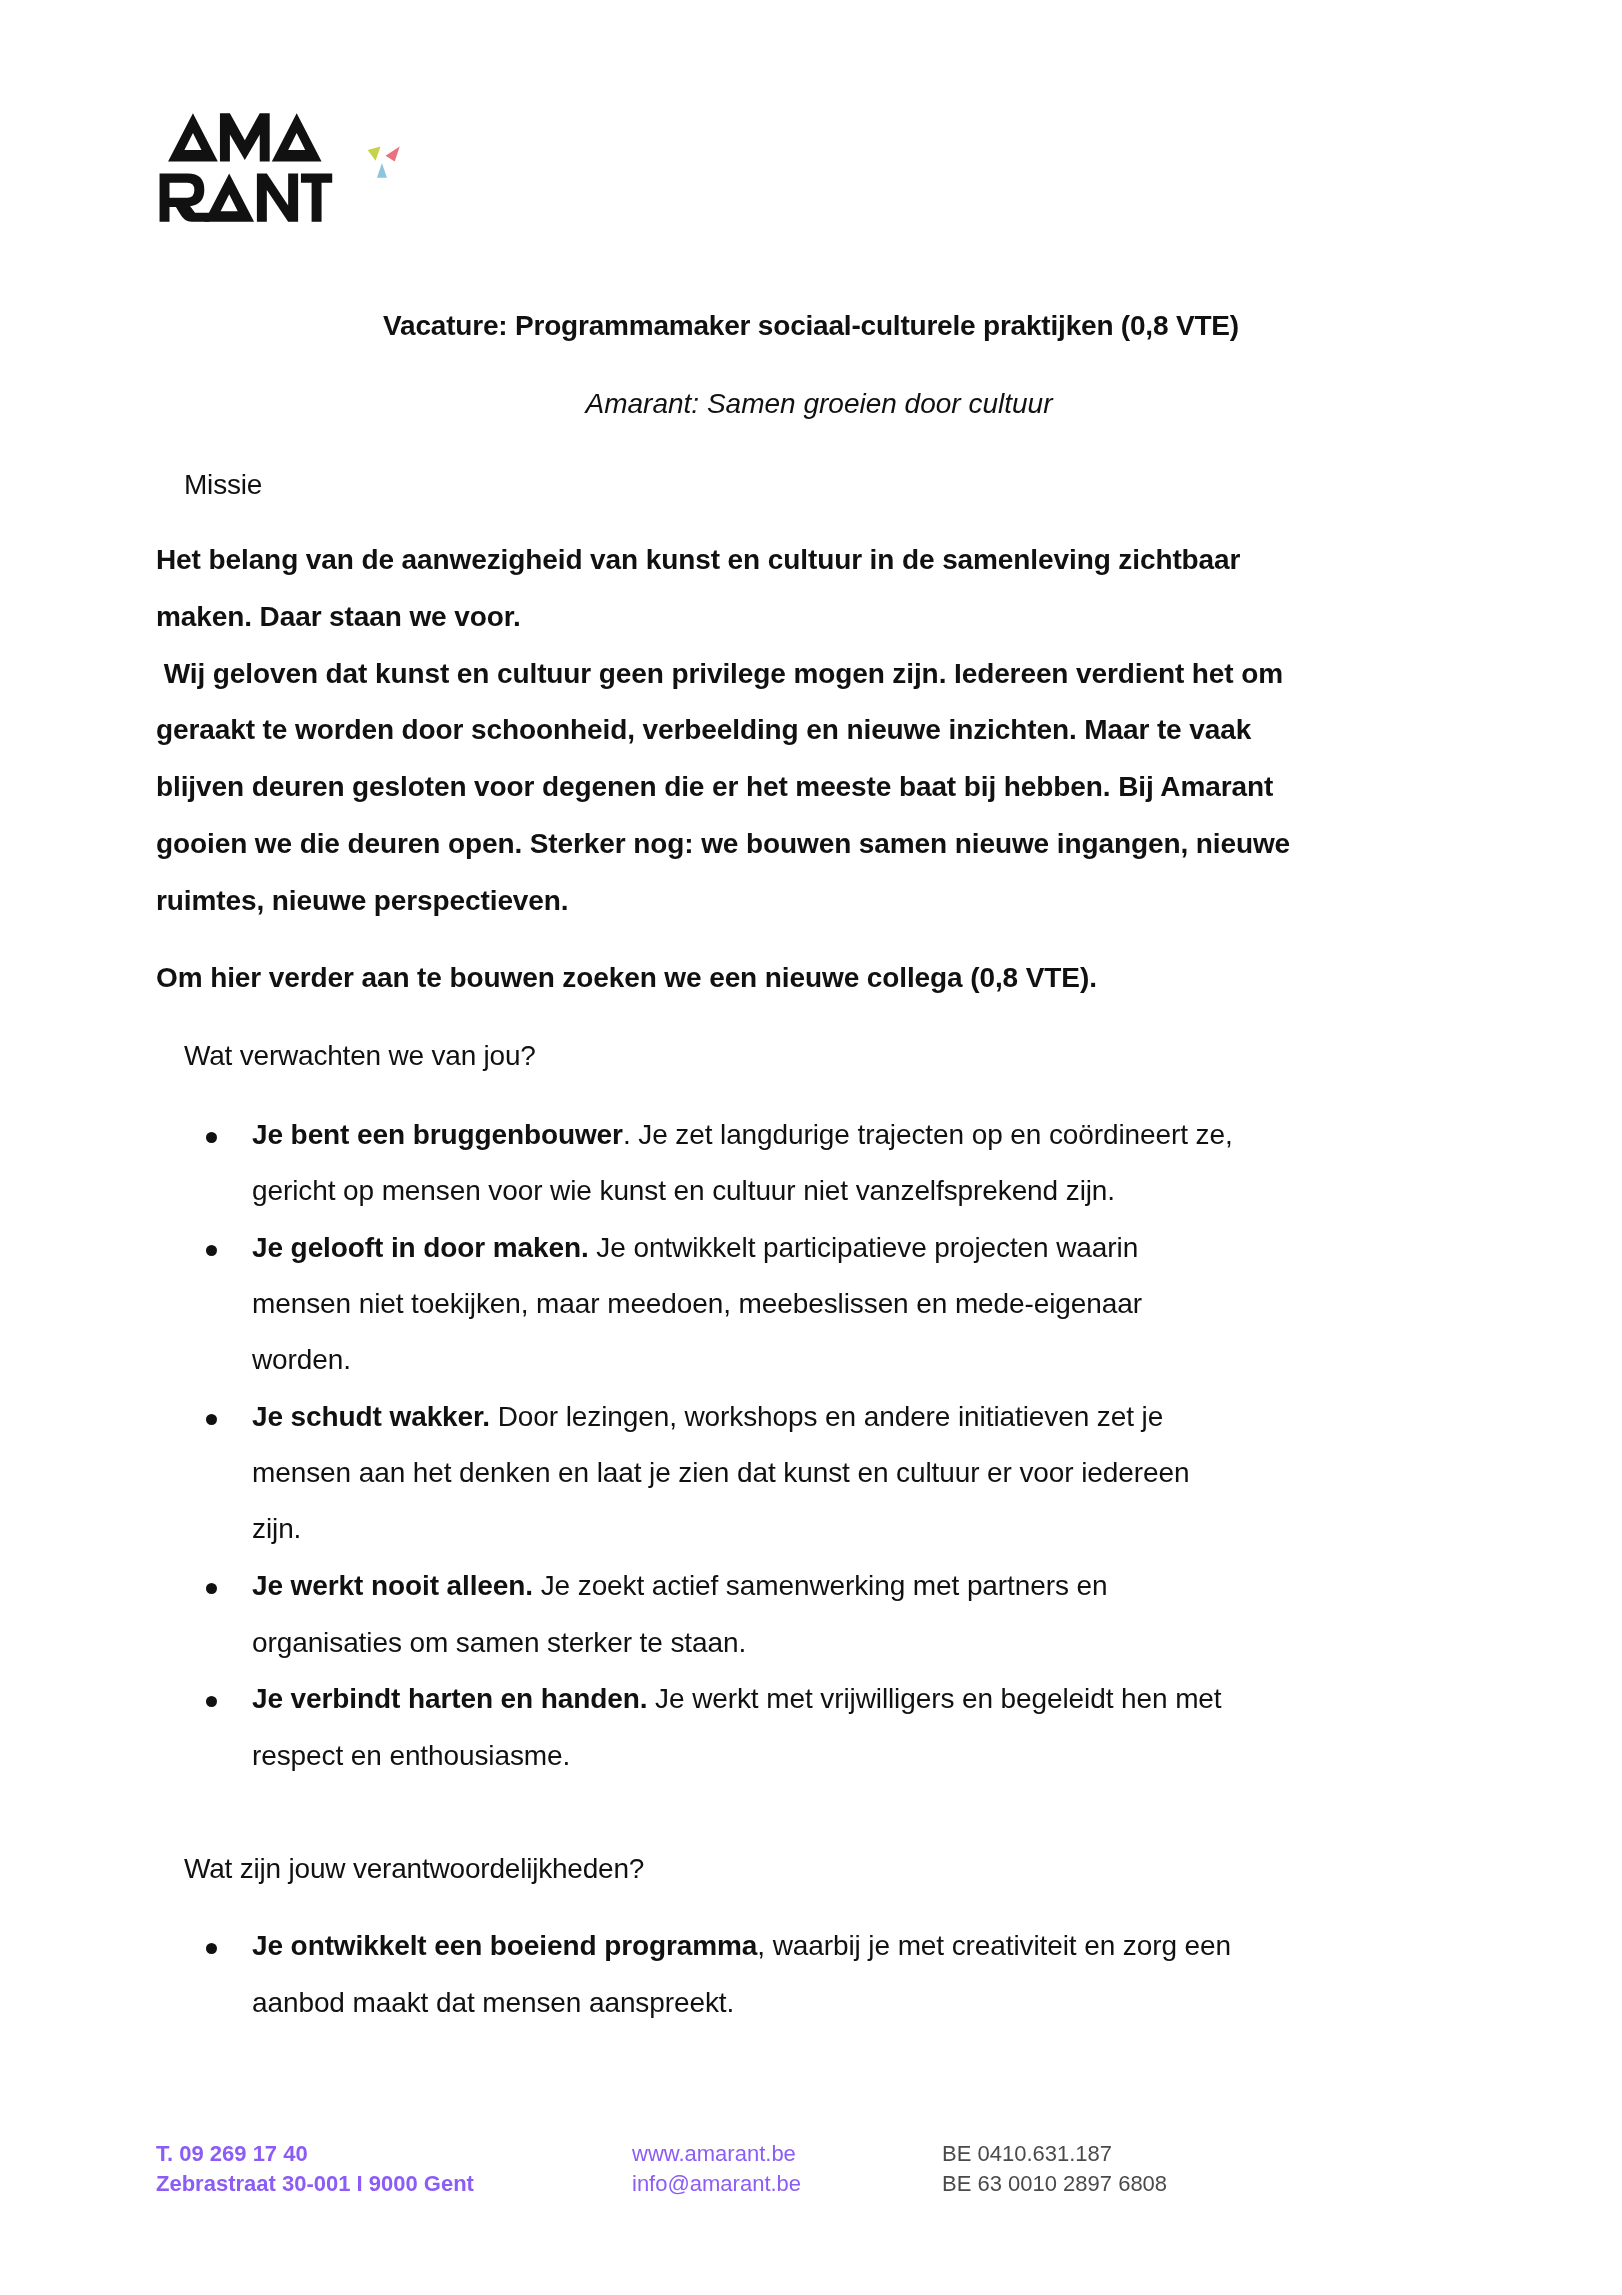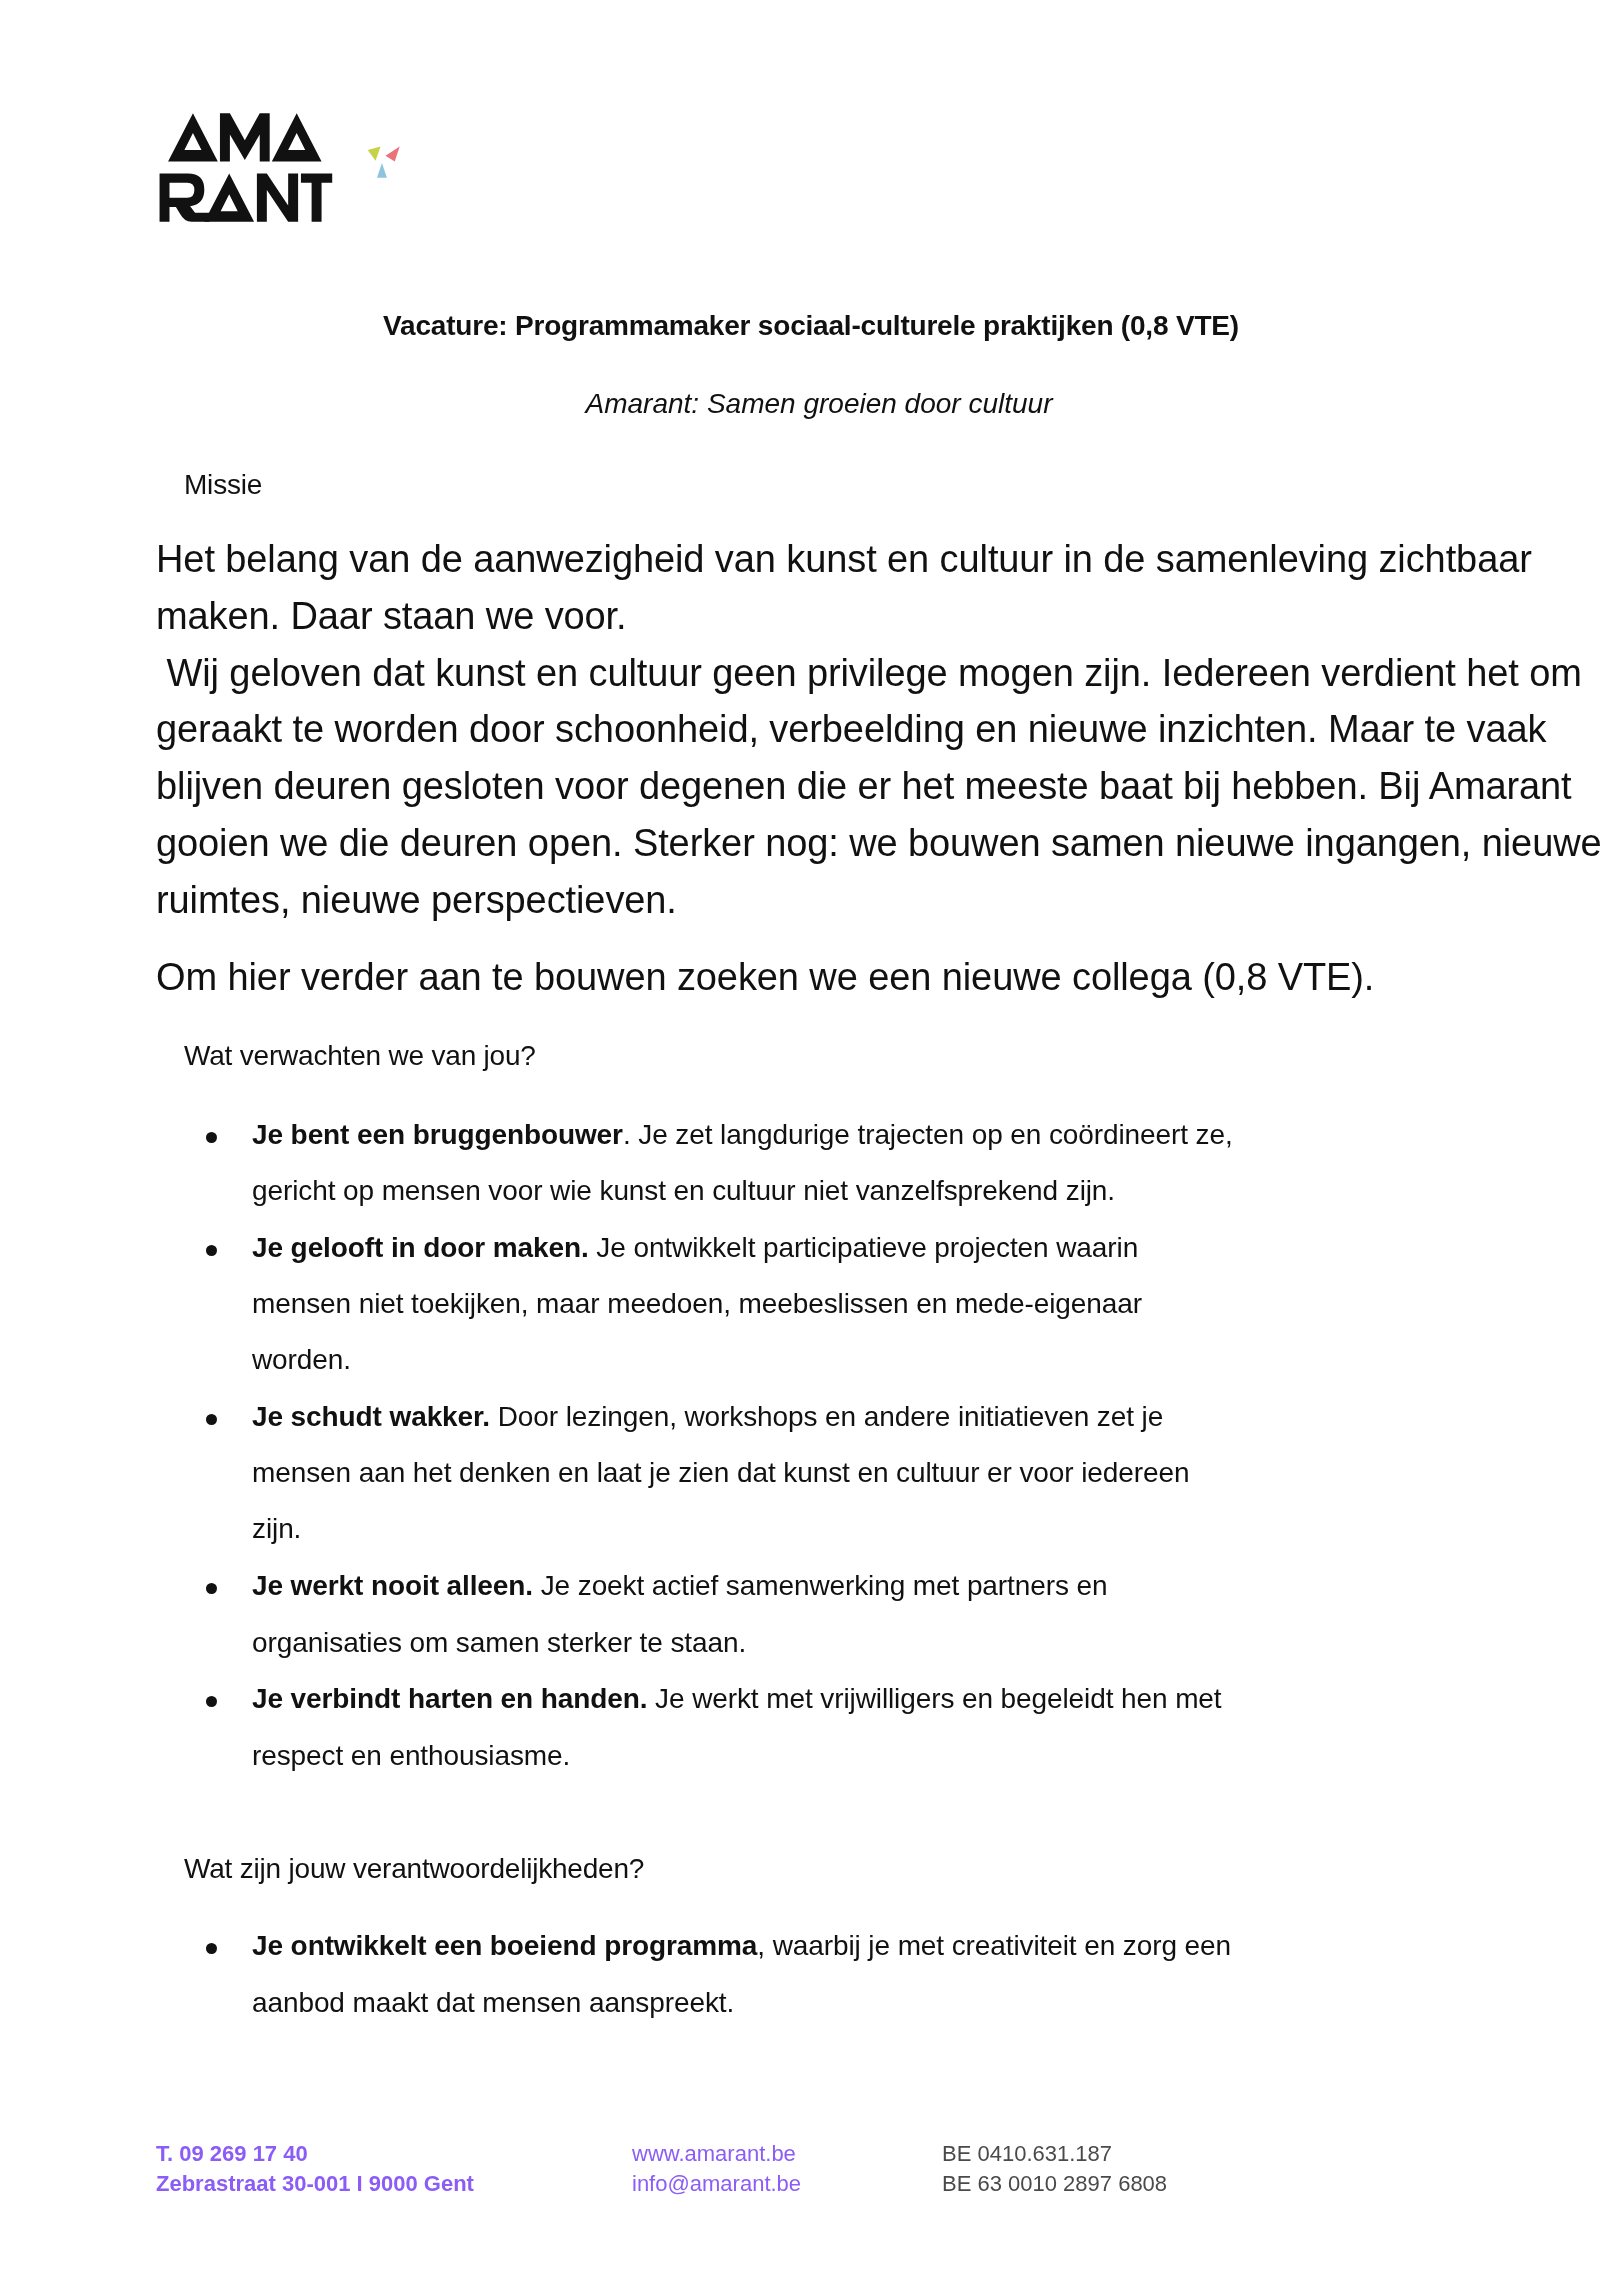--- a/index.html
+++ b/index.html
@@ -1,20 +1,20 @@
 <!DOCTYPE html>
 <html style="font-size:11.4px"><head>
 <meta charset="utf-8">
 <style>
   html, body { margin: 0; padding: 0; background: #ffffff; }
   body { width: 1622px; height: 2295px; position: relative; overflow: hidden;
          font-family: "Liberation Sans", "DejaVu Sans", sans-serif; color: #111111; }
   .abs { position: absolute; }
   .logo { left: 156px; top: 106px; width: 270px; height: 128px; }
-  .line { position: absolute; left: 0; white-space: nowrap; height: 57px; line-height: 57px; font-size: 38px; letter-spacing: -0.1px; }
+  .line { position: absolute; left: 0; white-space: nowrap; height: 57px; line-height: 57px; font-size: 28px; letter-spacing: -0.1px; font-weight: bold; }
   .bold { font-weight: bold; }
   .title { left: 0; width: 1622px; text-align: center; font-size: 28px; font-weight: bold; line-height: 57px; height: 57px; white-space: nowrap; letter-spacing: -0.2px; }
   .subtitle { left: 8px; width: 1622px; text-align: center; font-size: 28px; font-style: italic; line-height: 57px; height: 57px; white-space: nowrap; }
   .heading { left: 156px; font-size: 28px; font-weight: normal; line-height: 57px; height: 57px; white-space: nowrap; letter-spacing: -0.2px; margin-left: 28px; }
   .para { left: 156px; width: 1320px; }
   .bullet-block { left: 156px; width: 1320px; }
   .bullet-dot { position: absolute; left: 50px; width: 11.4px; height: 11.4px; border-radius: 50%; background: #111; }
   .bullet-line { position: absolute; left: 96px; white-space: nowrap; font-size: 28px; line-height: 57px; height: 57px; letter-spacing: -0.1px; }
   .footer-col { position: absolute; font-size: 22px; line-height: 30px; white-space: nowrap; }
   .footer-left { left: 156px; color: #8b5cf6; }

